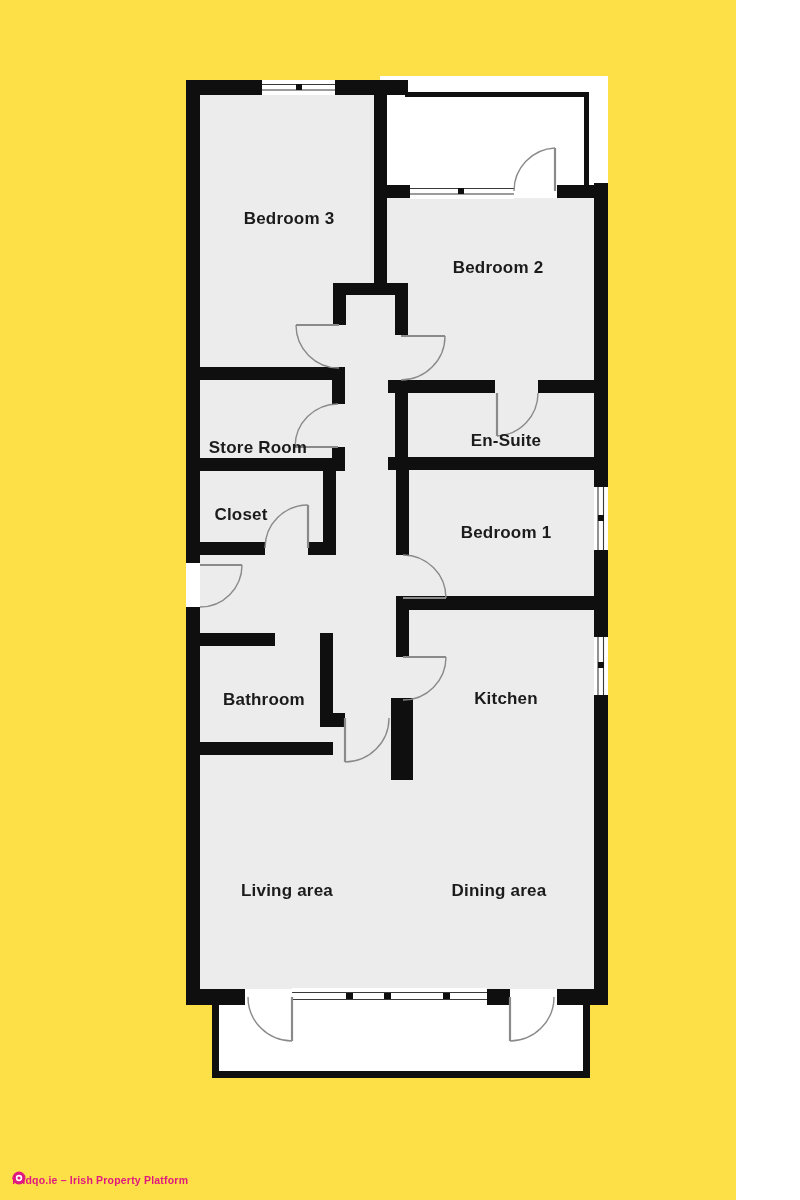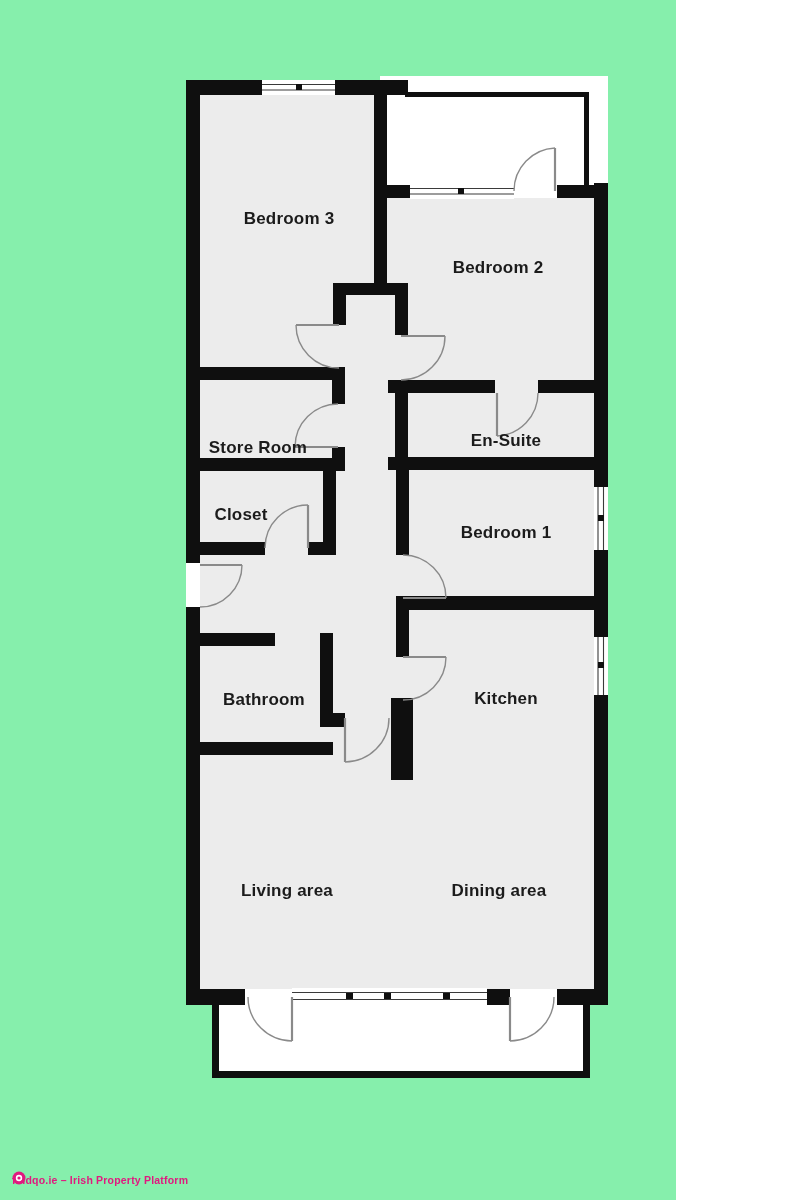--- a/index.html
+++ b/index.html
@@ -1,16 +1,16 @@
 <!DOCTYPE html>
 <html><head>
 <meta charset="utf-8">
 <style>
   html,body{margin:0;padding:0;background:#ffffff;}
-  .page{position:relative;width:676px;height:1200px;background:#86efac;overflow:hidden;
+  .page{position:relative;width:736px;height:1200px;background:#fde047;overflow:hidden;
         font-family:"Liberation Sans", sans-serif;}
   svg{position:absolute;left:0;top:0;}
   .room-label{font-family:"Liberation Sans", sans-serif;font-weight:bold;font-size:17px;
               text-anchor:middle;letter-spacing:0.2px;}
   .doors path{fill:none;stroke-width:1.4px;}
   .doors line{stroke-width:2.2px;}
   .winlines line{stroke-width:1.1px;}
   .footer{position:absolute;left:12px;top:1171px;height:18px;display:flex;align-items:center;
           gap:6px;color:#e0197f;font-size:10.5px;font-weight:bold;letter-spacing:0.2px;}
   .footer .logo{width:14px;height:14px;display:inline-block;}

